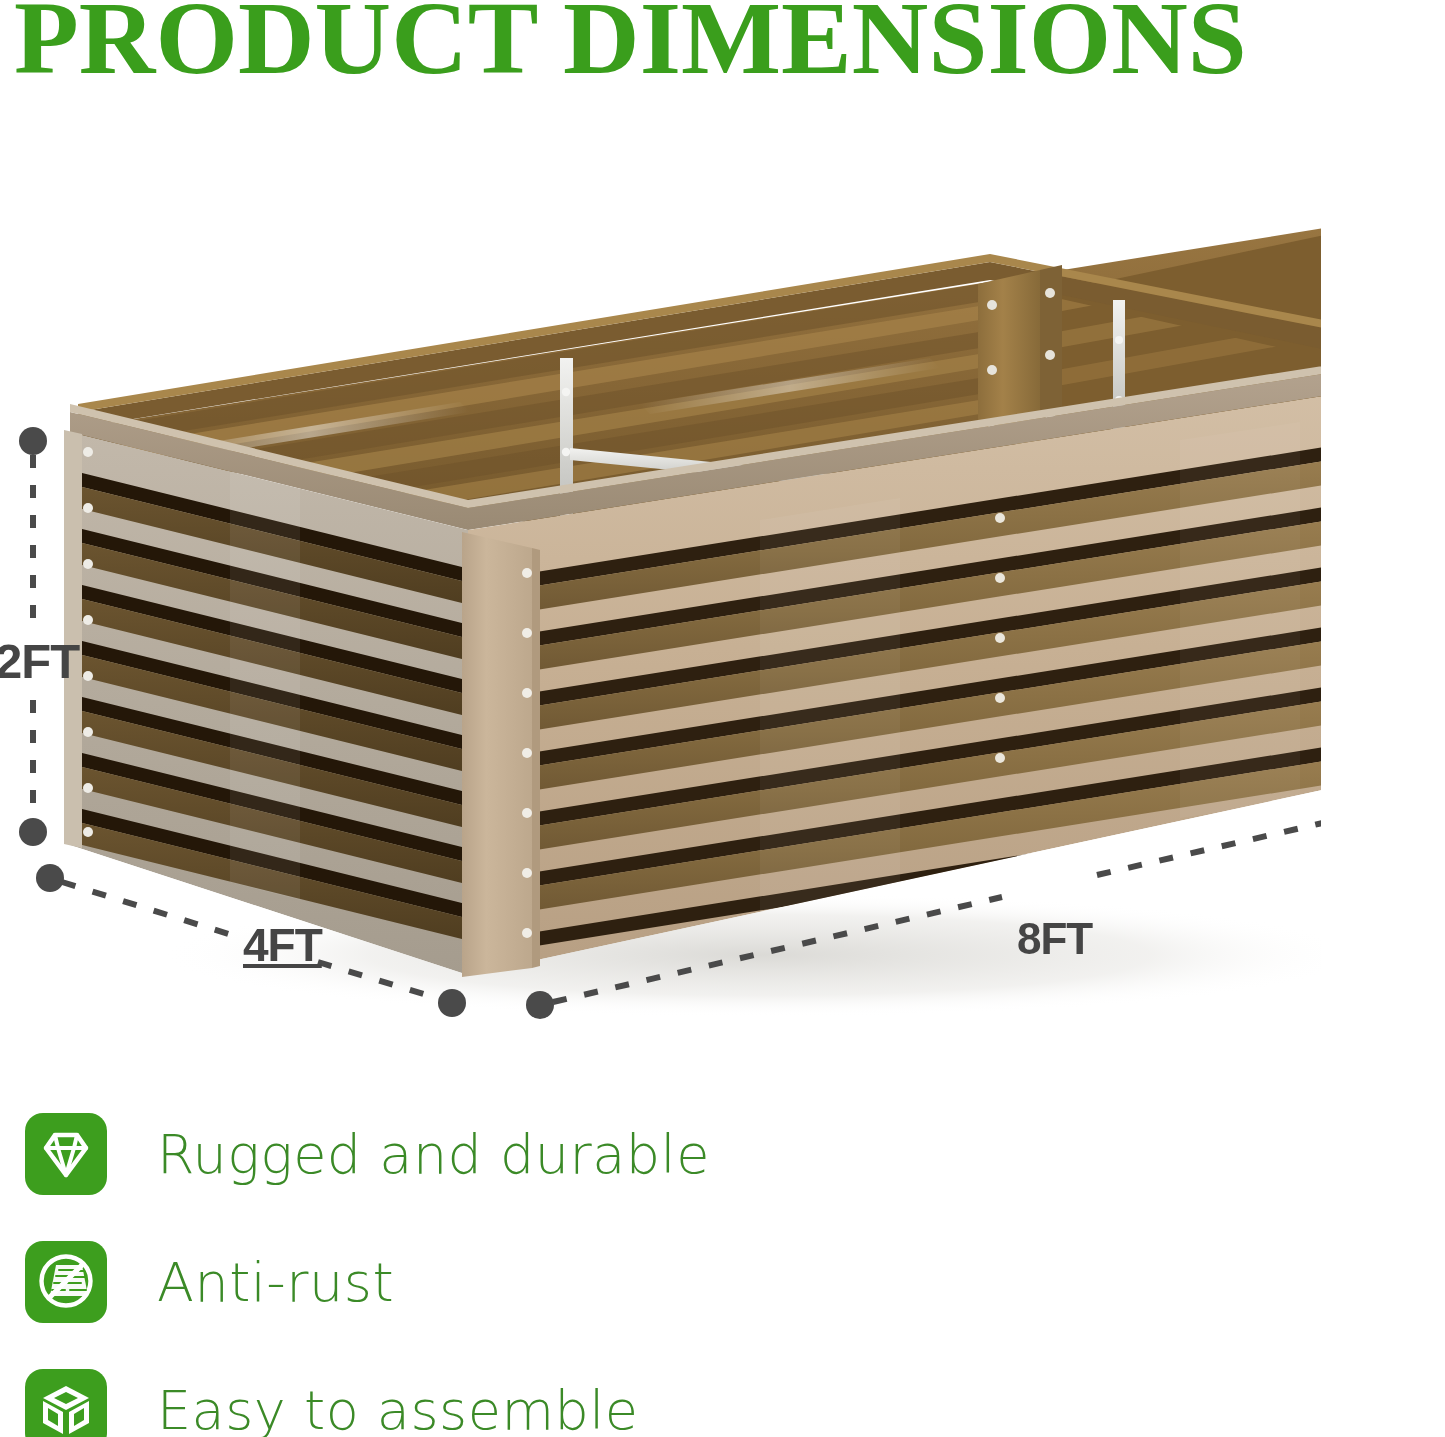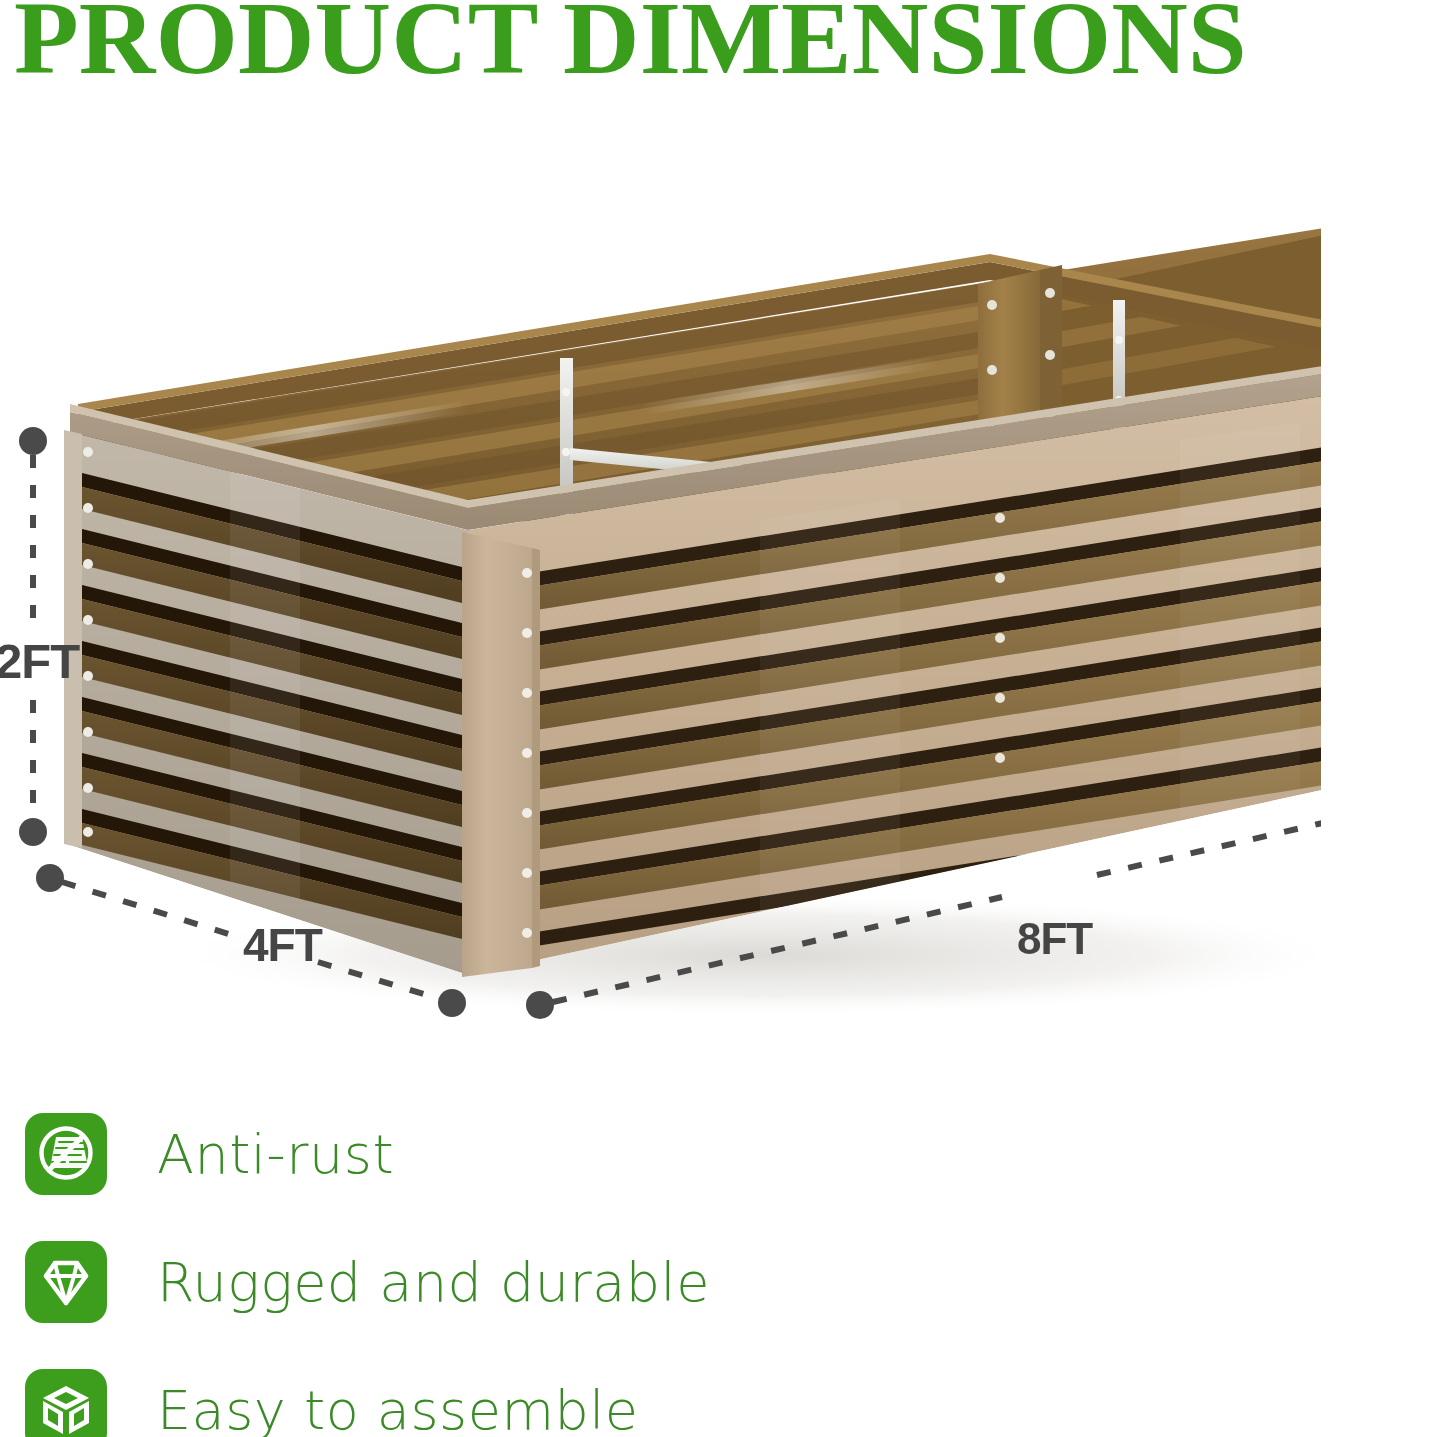--- a/index.html
+++ b/index.html
@@ -58,20 +58,21 @@
   }
   #dim-height-label {
     left: -5px;
     top: 633px;
     font-size: 49px;
   }
   #dim-width-label {
     left: 243px;
     top: 918px;
     font-size: 46px;
+    text-decoration: underline;
   }
   #dim-length-label {
     left: 1017px;
     top: 914px;
     font-size: 44px;
   }
 
   
   #features {
     position: absolute;
@@ -370,45 +371,20 @@
         <circle cx="1431" cy="798" r="14" stroke="none"></circle>
       </g>
     </g>
   </svg>
 
   <div class="dim-label" id="dim-height-label">2FT</div>
   <div class="dim-label" id="dim-width-label">4FT</div>
   <div class="dim-label" id="dim-length-label">8FT</div>
 
   <div id="features">
-
-    <div class="feature-row">
-      <div class="feature-icon">
-        <svg width="62" height="62" viewBox="0 0 62 62">
-          <g fill="none" stroke="#ffffff" stroke-width="4.4">
-            <circle cx="31" cy="30" r="24.5"></circle>
-          </g>
-
-          <polygon points="21,14 47,14 53,45 15,45" fill="#ffffff" opacity="0.96"></polygon>
-          <g stroke="#3d9e1e" stroke-width="2" stroke-linecap="round">
-            <line x1="24" y1="19" x2="40" y2="19"></line>
-            <line x1="44" y1="20" x2="49" y2="20"></line>
-            <line x1="21" y1="25" x2="33" y2="25"></line>
-            <line x1="37" y1="26" x2="50" y2="26"></line>
-            <line x1="19" y1="32" x2="28" y2="32"></line>
-            <line x1="33" y1="32" x2="46" y2="32"></line>
-            <line x1="17" y1="39" x2="30" y2="39"></line>
-            <line x1="35" y1="39" x2="51" y2="39"></line>
-          </g>
-
-          <line x1="14" y1="47" x2="48" y2="13" stroke="#ffffff" stroke-width="5.2" stroke-linecap="round"></line>
-        </svg>
-      </div>
-      <div class="feature-label">Anti-rust</div>
-    </div>
 
     <div class="feature-row">
       <div class="feature-icon">
         <svg width="62" height="62" viewBox="0 0 62 62">
           <g fill="none" stroke="#ffffff" stroke-width="4.6" stroke-linejoin="round">
             <polygon points="11,25 20,12 42,12 51,25 31,52"></polygon>
           </g>
           <g stroke="#ffffff" stroke-width="4" stroke-linecap="round">
             <line x1="11" y1="25" x2="51" y2="25"></line>
             <line x1="20" y1="12" x2="23" y2="25"></line>
@@ -417,20 +393,45 @@
             <line x1="39" y1="25" x2="31" y2="52"></line>
           </g>
         </svg>
       </div>
       <div class="feature-label">Rugged and durable</div>
     </div>
 
     <div class="feature-row">
       <div class="feature-icon">
         <svg width="62" height="62" viewBox="0 0 62 62">
+          <g fill="none" stroke="#ffffff" stroke-width="4.4">
+            <circle cx="31" cy="30" r="24.5"></circle>
+          </g>
+
+          <polygon points="21,14 47,14 53,45 15,45" fill="#ffffff" opacity="0.96"></polygon>
+          <g stroke="#3d9e1e" stroke-width="2" stroke-linecap="round">
+            <line x1="24" y1="19" x2="40" y2="19"></line>
+            <line x1="44" y1="20" x2="49" y2="20"></line>
+            <line x1="21" y1="25" x2="33" y2="25"></line>
+            <line x1="37" y1="26" x2="50" y2="26"></line>
+            <line x1="19" y1="32" x2="28" y2="32"></line>
+            <line x1="33" y1="32" x2="46" y2="32"></line>
+            <line x1="17" y1="39" x2="30" y2="39"></line>
+            <line x1="35" y1="39" x2="51" y2="39"></line>
+          </g>
+
+          <line x1="14" y1="47" x2="48" y2="13" stroke="#ffffff" stroke-width="5.2" stroke-linecap="round"></line>
+        </svg>
+      </div>
+      <div class="feature-label">Anti-rust</div>
+    </div>
+
+    <div class="feature-row">
+      <div class="feature-icon">
+        <svg width="62" height="62" viewBox="0 0 62 62">
 
           <polygon points="31,7 54,19 31,31 8,19" fill="#ffffff"></polygon>
           <polygon points="31,13 43,19 31,25 19,19" fill="#3d9e1e"></polygon>
 
           <polygon points="8,22 28,33 28,55 8,44" fill="#ffffff"></polygon>
           <polygon points="13,29 23,35 23,47 13,41" fill="#3d9e1e"></polygon>
 
           <polygon points="54,22 34,33 34,55 54,44" fill="#ffffff"></polygon>
           <polygon points="49,29 39,35 39,47 49,41" fill="#3d9e1e"></polygon>
         </svg>

